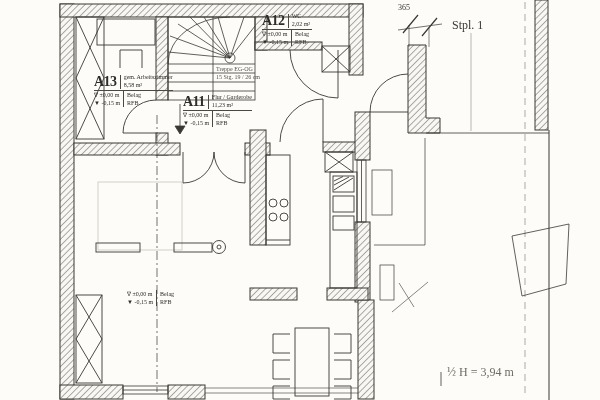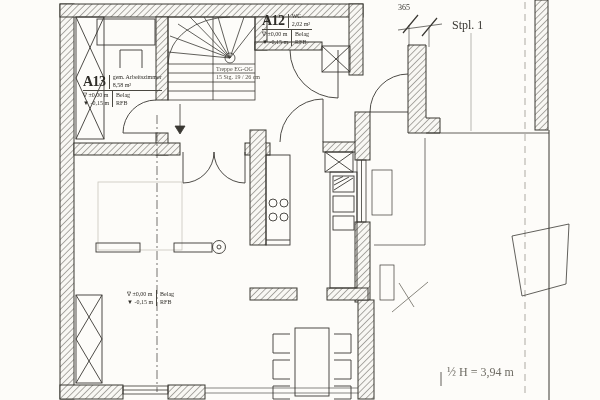--- a/index.html
+++ b/index.html
@@ -172,21 +172,21 @@
         <path d="M403 33 L418 15 M422 36 L437 18" stroke-width="1.2"></path>
         <path d="M409 25 V47 M429 28 V47" stroke-width="0.6"></path>
       </g>
       <path d="M441 372 V386" stroke-width="0.8"></path>
     </g>
 
     <path d="M157 115 V392" stroke-width="0.7" stroke-dasharray="9 3 2 3"></path>
   </g>
 </svg>
 
-<div class="room-label" style="left:83px;top:74px">
+<div class="room-label" style="left:94px;top:74px">
   <div class="rl-top">
     <div class="rl-code">A13</div>
     <div class="rl-info">
       <div>gem. Arbeitszimmer</div>
       <div>8,58 m²</div>
     </div>
   </div>
   <div class="rl-bot">
     <div class="rl-cell">∇ ±0,00 m</div>
     <div class="rl-cell rl-right">Belag</div>
@@ -204,20 +204,35 @@
     </div>
   </div>
   <div class="rl-bot">
     <div class="rl-cell">∇ ±0,00 m</div>
     <div class="rl-cell rl-right">Belag</div>
     <div class="rl-cell">▼ -0,15 m</div>
     <div class="rl-cell rl-right">RFB</div>
   </div>
 </div>
 
+<div class="room-label" style="left:183px;top:94px">
+  <div class="rl-top">
+    <div class="rl-code">A11</div>
+    <div class="rl-info">
+      <div>Flur / Garderobe</div>
+      <div>11,23 m²</div>
+    </div>
+  </div>
+  <div class="rl-bot">
+    <div class="rl-cell">∇ ±0,00 m</div>
+    <div class="rl-cell rl-right">Belag</div>
+    <div class="rl-cell">▼ -0,15 m</div>
+    <div class="rl-cell rl-right">RFB</div>
+  </div>
+</div>
 
 
 <div class="room-label" style="left:127px;top:290px">
   <div class="rl-bot">
     <div class="rl-cell">∇ ±0,00 m</div>
     <div class="rl-cell rl-right">Belag</div>
     <div class="rl-cell">▼ -0,15 m</div>
     <div class="rl-cell rl-right">RFB</div>
   </div>
 </div>

